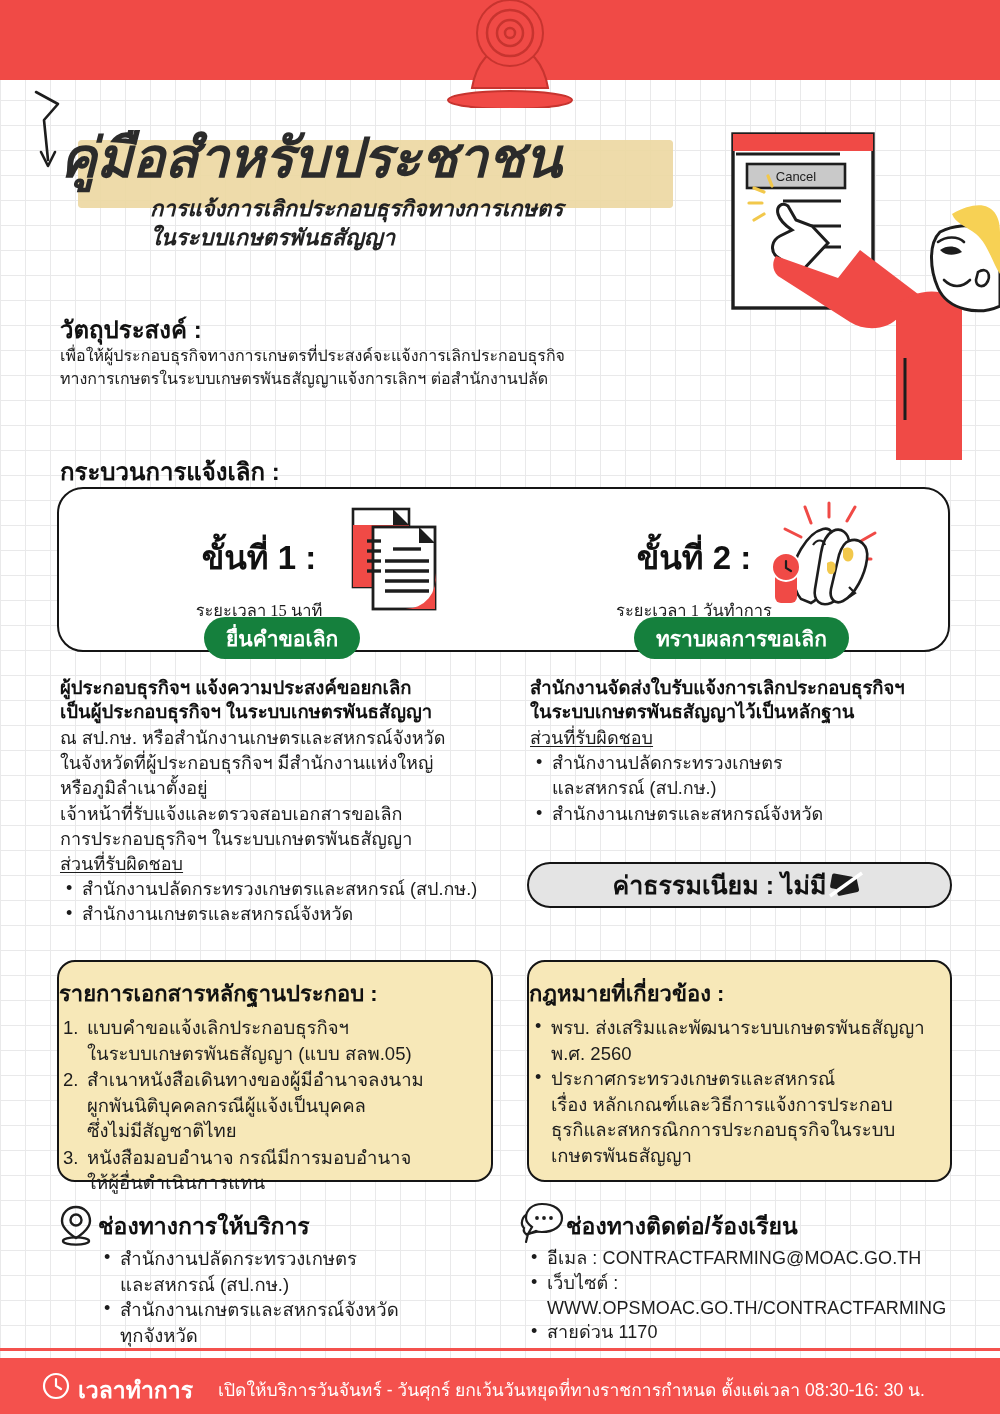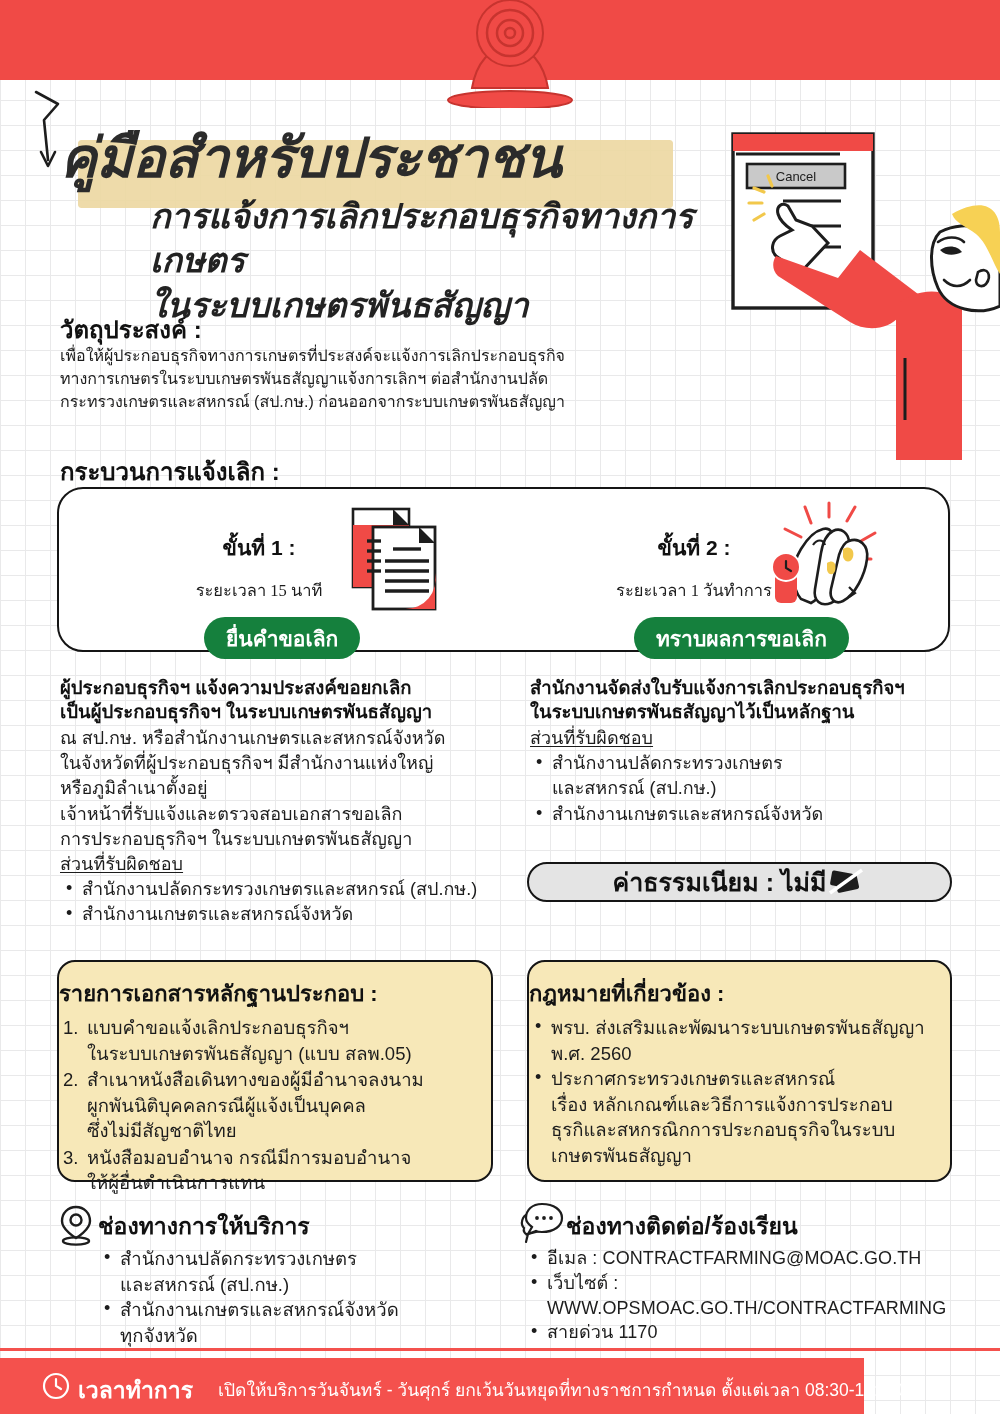--- a/index.html
+++ b/index.html
@@ -62,41 +62,41 @@
   .title-hl::after{
     content:""; position:absolute; left:-10px; top:4px; width:22px; height:58px;
     background:#edd9a3; opacity:.7; border-radius:4px;
   }
   .title-main {
     position: relative; font-size: 55px; font-weight: 700; font-style: italic;
     color: #2b2b2b; letter-spacing: -.5px; line-height: 1.12; white-space: nowrap;
   }
   .title-sub {
     position: relative; margin-top: 4px; margin-left: 90px;
-    font-size: 34px; font-style: italic; font-weight: 600; color: #222;
+    font-size: 22px; font-style: italic; font-weight: 600; color: #222;
     line-height: 1.32;
   }
   .title-arrow { position: absolute; left: 28px; top: 86px; width: 70px; height: 86px; }
 
   
   .illo { position: absolute; left: 700px; top: 110px; width: 300px; height: 350px; z-index: 2; }
 
   
   .sec-head {
     position: absolute; font-size: 24px; font-weight: 700; color: #111;
   }
   .body-text { position: absolute; font-size: 16px; color: #1c1c1c; line-height: 1.45; }
 
   
   .proc-box {
     position: absolute; left: 57px; top: 487px; width: 893px; height: 165px;
     border: 2.5px solid #151515; border-radius: 26px; background: #ffffff; z-index: 2;
   }
   .step { position: absolute; top: 42px; }
-  .step-title { font-size: 21px; font-weight: 700; color: #111; }
+  .step-title { font-size: 33px; font-weight: 700; color: #111; }
   .step-time { font-size: 16.5px; color: #1c1c1c; margin-top: 13px; font-family: Liberation Serif, serif; }
   .pill {
     position: absolute; height: 42px; border-radius: 21px; background: #15803d;
     color: #fff; font-size: 21px; font-weight: 700;
     display: flex; align-items: center; justify-content: center;
     z-index: 4; padding: 0 22px; white-space: nowrap;
   }
 
   
   .col-head { position: absolute; font-size: 18.5px; font-weight: 700; color: #111; line-height: 1.32; }
@@ -108,42 +108,42 @@
     content: "\2022"; position: absolute; left: 6px; top: -1px; font-size: 18px; color: #1c1c1c;
   }
   ol.num { list-style: none; counter-reset: n; }
   ol.num li { position: relative; padding-left: 28px; counter-increment: n; margin-bottom: 1px; }
   ol.num li::before {
     content: counter(n) "."; position: absolute; left: 4px; top: 0;
   }
 
   
   .fee {
-    position: absolute; left: 527px; top: 862px; width: 425px; height: 40px;
+    position: absolute; left: 527px; top: 862px; width: 425px; height: 46px;
     border: 2.5px solid #151515; border-radius: 27px; background: #e4e4e4;
     display: flex; align-items: center; justify-content: center; z-index: 2;
   }
   .fee-label { font-size: 25px; font-weight: 700; color: #111; }
 
   
   .card {
     position: absolute; border: 2.5px solid #151515; border-radius: 18px;
     background: #f7e8b8; z-index: 2; padding: 14px 16px 12px 0;
   }
   .card-title { font-size: 22px; font-weight: 700; color: #111; margin-bottom: 4px; }
   .card-body { font-size: 18.5px; color: #1c1c1c; line-height: 1.38; }
 
   
   .chan-title { position: absolute; font-size: 23px; font-weight: 700; color: #111; }
   .chan-list { position: absolute; font-size: 18.5px; color: #1c1c1c; line-height: 1.38; }
   .chan-list.latin { font-size: 18px; letter-spacing: .1px; }
 
   
   .footer {
-    position: absolute; left: 0; top: 1358px; width: 864px; height: 56px;
+    position: absolute; left: 0; top: 1358px; width: 1000px; height: 56px;
     background: #f4514d; z-index: 5;
   }
   .footer-label {
     position: absolute; left: 78px; top: 14px;
     color: #fff; font-size: 23px; font-weight: 700;
   }
   .footer-text {
     position: absolute; left: 218px; top: 18px;
     color: #fff; font-size: 17.5px; white-space: nowrap;
   }
@@ -223,21 +223,20 @@
   <path d="M240 140 C248 134 258 136 262 142 C254 146 246 146 240 140 Z" fill="#1d1d1d"></path>
   <path d="M238 132 C246 126 258 126 264 132" fill="none" stroke="#1d1d1d" stroke-width="2.6" stroke-linecap="round"></path>
 
   <path d="M244 170 C252 178 262 178 270 170" fill="none" stroke="#1d1d1d" stroke-width="2.6" stroke-linecap="round"></path>
 </svg>
 
 <div class="sec-head" style="left:60px; top:310px;">วัตถุประสงค์ :</div>
 <div class="body-text" style="left:60px; top:344px; width:700px;">
   <div>เพื่อให้ผู้ประกอบธุรกิจทางการเกษตรที่ประสงค์จะแจ้งการเลิกประกอบธุรกิจ</div>
   <div>ทางการเกษตรในระบบเกษตรพันธสัญญาแจ้งการเลิกฯ ต่อสำนักงานปลัด</div>
-  <div>กระทรวงเกษตรและสหกรณ์ (สป.กษ.) ก่อนออกจากระบบเกษตรพันธสัญญา</div>
 </div>
 
 <div class="sec-head" style="left:60px; top:452px;">กระบวนการแจ้งเลิก :</div>
 
 <div class="proc-box">
 
   <div class="step" style="left:110px; text-align:center; width:180px;">
     <div class="step-title">ขั้นที่ 1 :</div>
     <div class="step-time">ระยะเวลา 15 นาที</div>
   </div>

